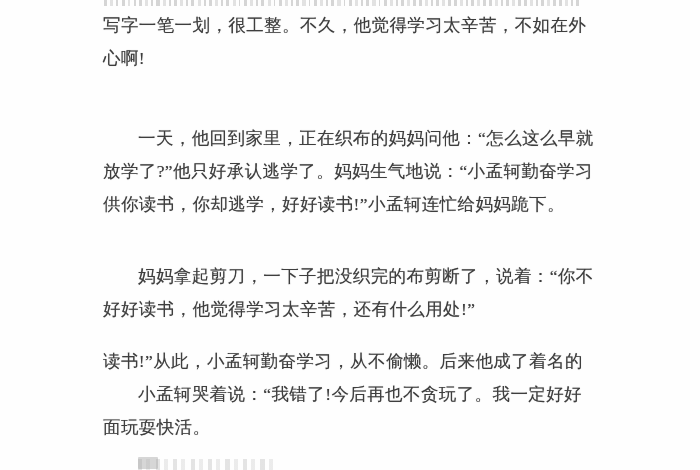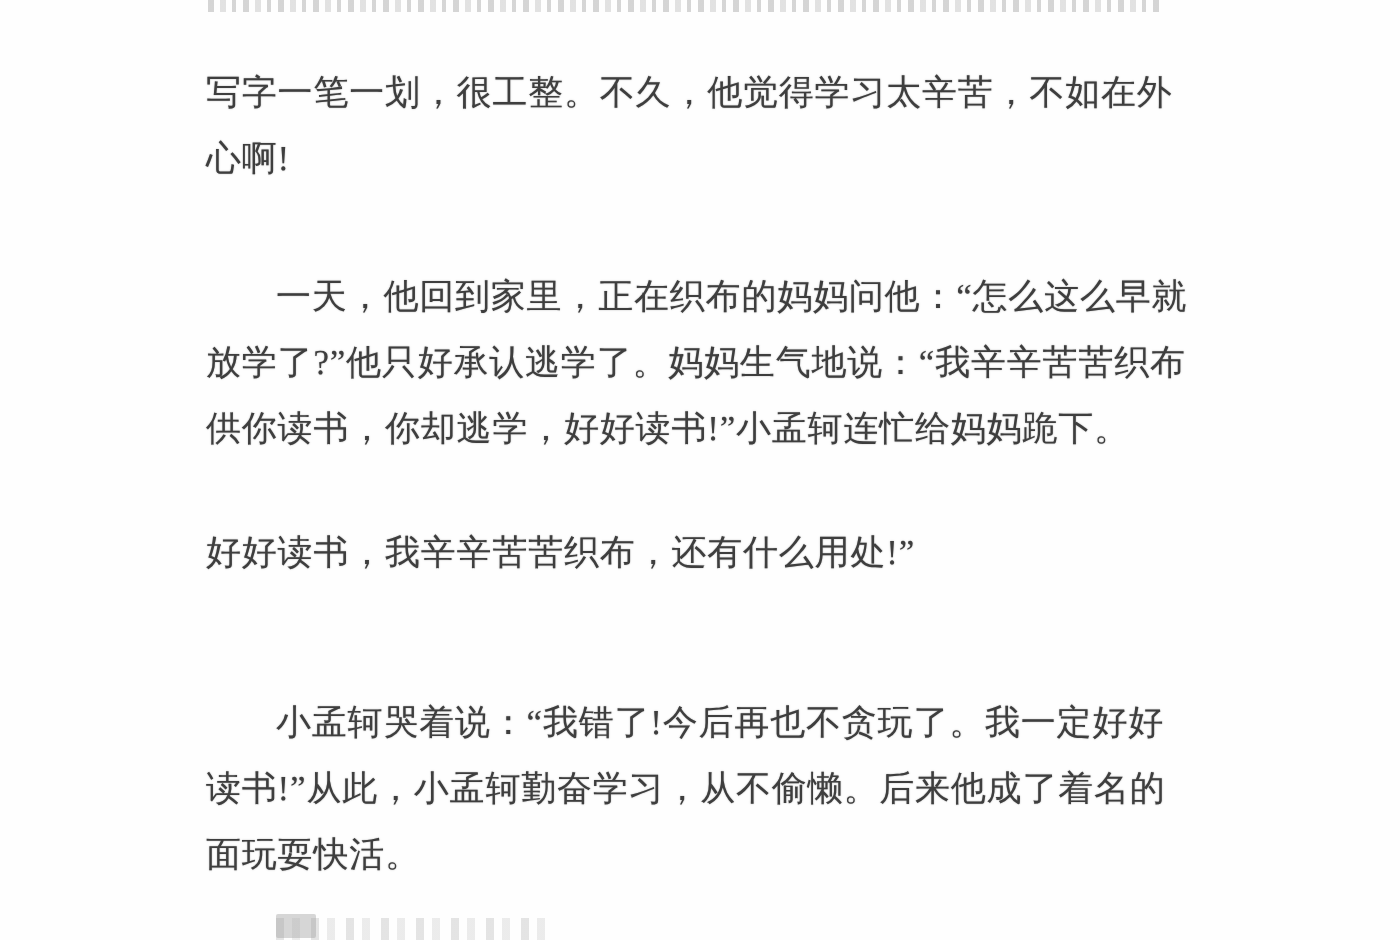--- a/index.html
+++ b/index.html
@@ -13,22 +13,22 @@
     background:#fefefe;overflow:hidden;
   }
   .para{
     position:absolute;left:103px;width:488px;
     font-size:17.5px;line-height:33px;letter-spacing:0.4px;
     color:#3e3e3e;
     text-shadow:0 0 0.7px rgba(70,70,70,0.55);
   }
   .line{height:33px;white-space:nowrap;}
   .indent{text-indent:35px;}
-  .p1{top:30px;}
-  .p2{top:132px;}
+  .p1{top:9px;}
+  .p2{top:122px;}
   .p3{top:260px;}
   .p4{top:345px;}
 
   
   .frag-top{
     position:absolute;top:0;left:104px;width:478px;height:6px;
     background:
       repeating-linear-gradient(90deg,
         rgba(130,130,130,0.55) 0 3px, transparent 3px 6px,
         rgba(150,150,150,0.45) 6px 9px, transparent 9px 12px,
@@ -56,30 +56,31 @@
 
   <div class="frag-top"></div>
 
   <div class="para p1">
     <div class="line">写字一笔一划，很工整。不久，他觉得学习太辛苦，不如在外</div>
     <div class="line">心啊!</div>
   </div>
 
   <div class="para p2">
     <div class="line indent">一天，他回到家里，正在织布的妈妈问他：“怎么这么早就</div>
-    <div class="line">放学了?”他只好承认逃学了。妈妈生气地说：“我辛辛苦苦织布</div>
+    <div class="line">放学了?”他只好承认逃学了。妈妈生气地说：“小孟轲勤奋学习</div>
     <div class="line">供你读书，你却逃学，好好读书!”小孟轲连忙给妈妈跪下。</div>
   </div>
 
   <div class="para p3">
-    <div class="line">好好读书，我辛辛苦苦织布，还有什么用处!”</div>
+    <div class="line indent">妈妈拿起剪刀，一下子把没织完的布剪断了，说着：“你不</div>
+    <div class="line">好好读书，他觉得学习太辛苦，还有什么用处!”</div>
   </div>
 
   <div class="para p4">
+    <div class="line">读书!”从此，小孟轲勤奋学习，从不偷懒。后来他成了着名的</div>
     <div class="line indent">小孟轲哭着说：“我错了!今后再也不贪玩了。我一定好好</div>
-    <div class="line">读书!”从此，小孟轲勤奋学习，从不偷懒。后来他成了着名的</div>
     <div class="line">面玩耍快活。</div>
   </div>
 
   <div class="frag-bottom-lead"></div>
   <div class="frag-bottom"></div>
 
 </div>
 
 </body></html>

